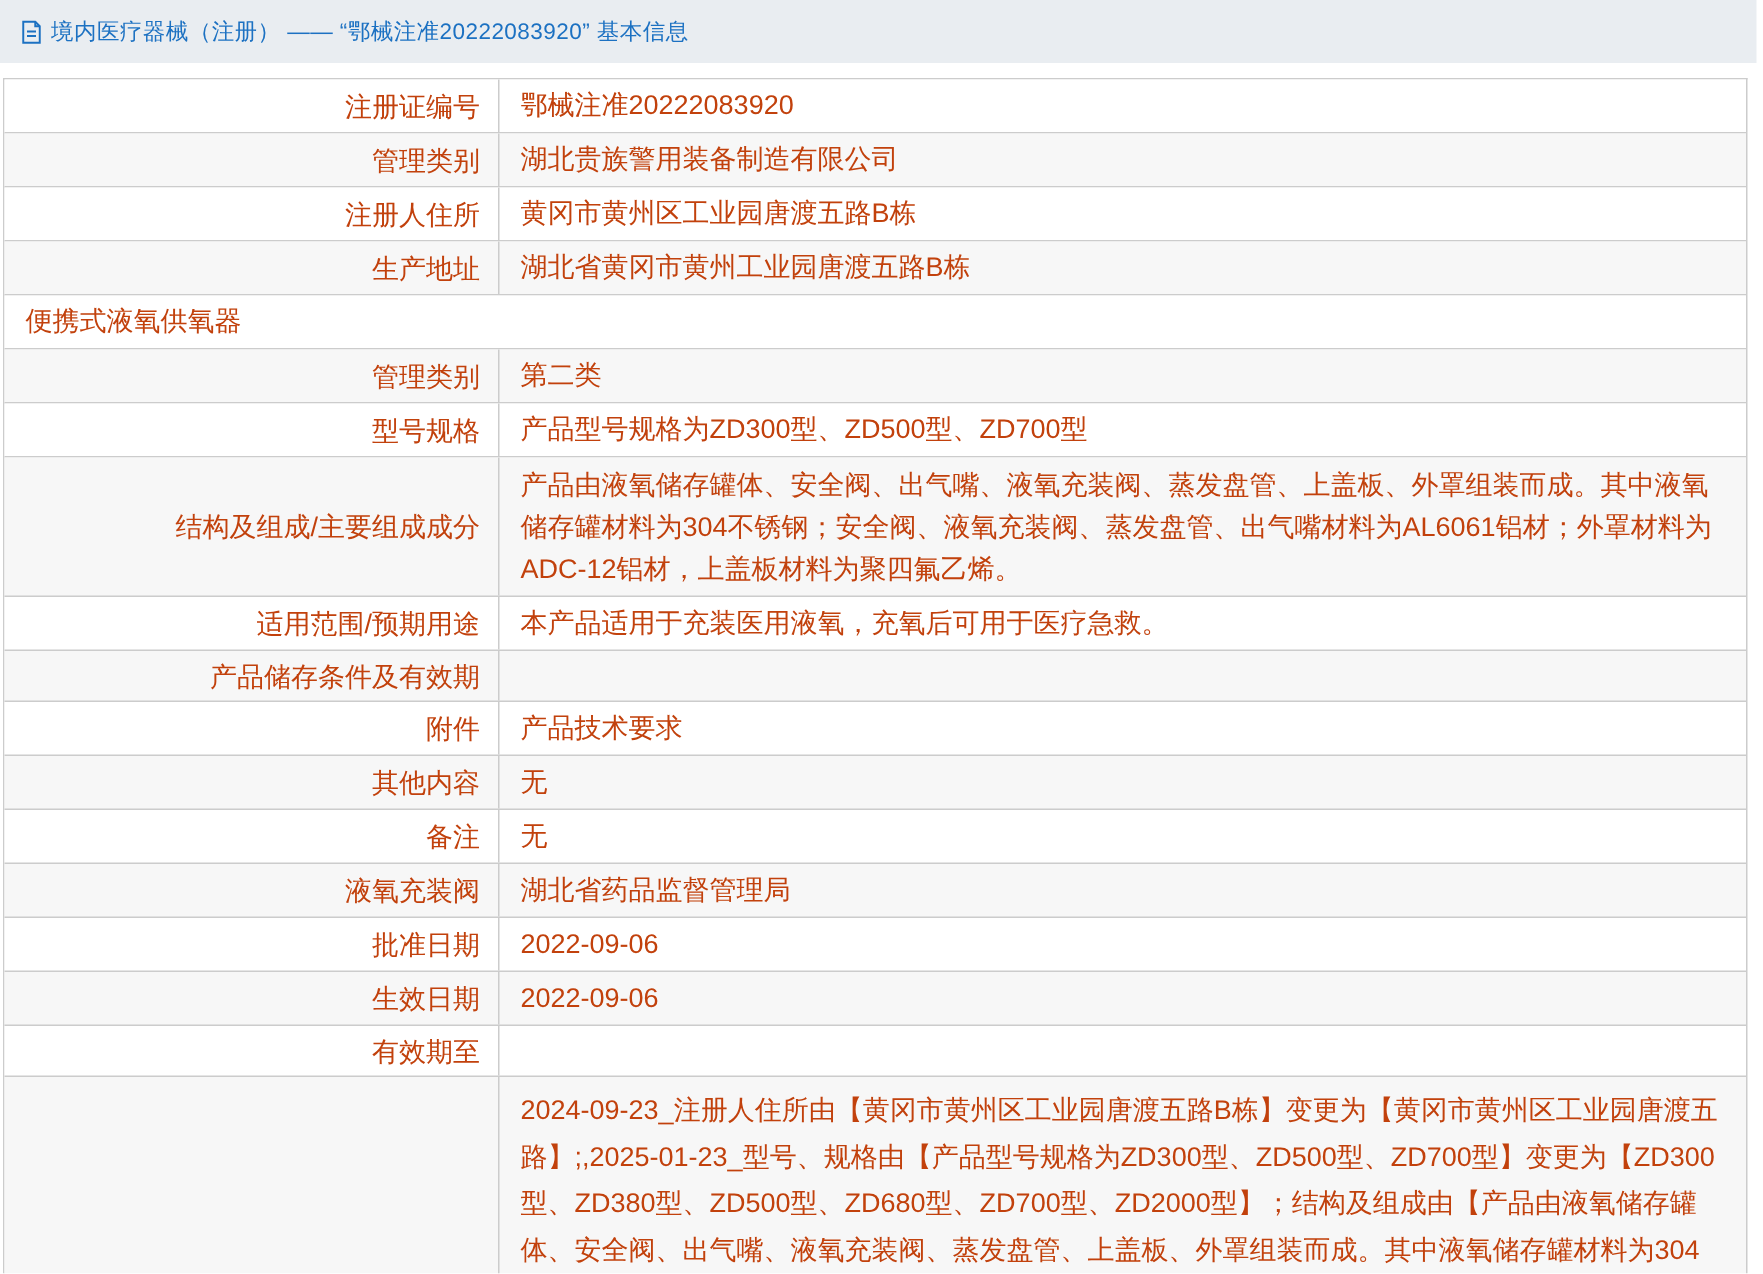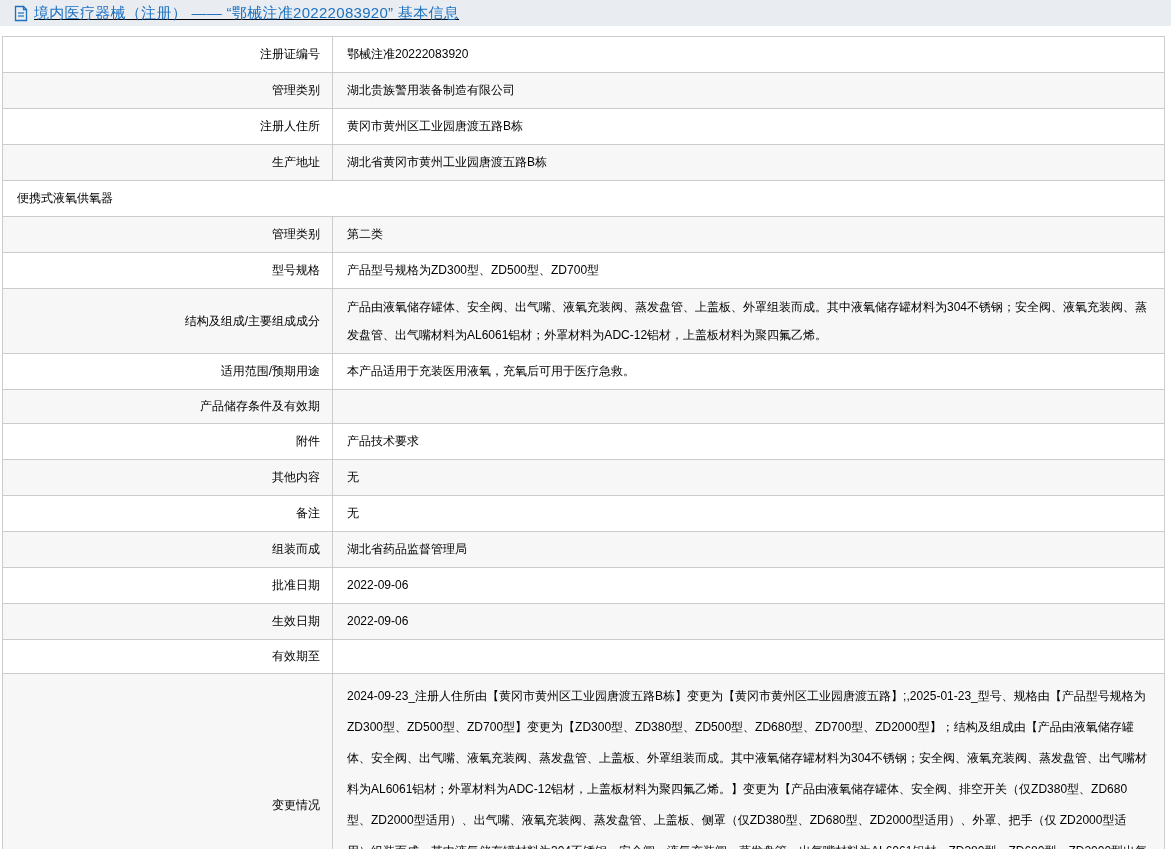--- a/index.html
+++ b/index.html
@@ -2,38 +2,38 @@
 <html><head>
 <meta charset="utf-8">
 <style>
   html,body{margin:0;padding:0;}
   .page{
     width:1175px;height:849px;overflow:hidden;background:#ffffff;
     font-family:"Liberation Sans","DejaVu Sans",sans-serif;
     position:relative;
   }
   .topbar{
-    height:26px;margin-right:4px;background:#e9edf1;
-    display:flex;align-items:center;padding:0 13px;box-sizing:border-box;text-decoration:underline;
+    height:42px;margin-right:4px;background:#e9edf1;
+    display:flex;align-items:center;padding:0 13px;box-sizing:border-box;
   }
   .doc-icon{display:inline-flex;margin-right:5px;flex:0 0 auto;}
   .topbar-title{
     color:#1c71c2;font-size:15px;letter-spacing:0.3px;white-space:nowrap;
   }
   .info-table{
     margin:10px 10px 0 2px;
     border:1px solid #cccccc;
     border-bottom:none;
   }
   .row{
     display:flex;align-items:stretch;border-bottom:1px solid #cccccc;
     background:#ffffff;min-height:33px;
   }
   .row:nth-child(even){background:#f7f7f7;}
-  .cell{font-size:12px;color:#000000;box-sizing:border-box;}
+  .cell{font-size:18px;color:#c2410c;box-sizing:border-box;}
   .cell.label{
     width:330px;flex:0 0 330px;
     display:flex;align-items:center;justify-content:flex-end;
     text-align:right;padding:4px 12px 4px 8px;
     border-right:1px solid #cccccc;
   }
   .cell.value{
     flex:1 1 auto;display:flex;align-items:center;
     padding:4px 14px;line-height:27px;
   }
@@ -103,21 +103,21 @@
     </div>
     <div class="row">
       <div class="cell label">其他内容</div>
       <div class="cell value">无</div>
     </div>
     <div class="row">
       <div class="cell label">备注</div>
       <div class="cell value">无</div>
     </div>
     <div class="row">
-      <div class="cell label">组装而成</div>
+      <div class="cell label">液氧充装阀</div>
       <div class="cell value">湖北省药品监督管理局</div>
     </div>
     <div class="row">
       <div class="cell label">批准日期</div>
       <div class="cell value">2022-09-06</div>
     </div>
     <div class="row">
       <div class="cell label">生效日期</div>
       <div class="cell value">2022-09-06</div>
     </div>

